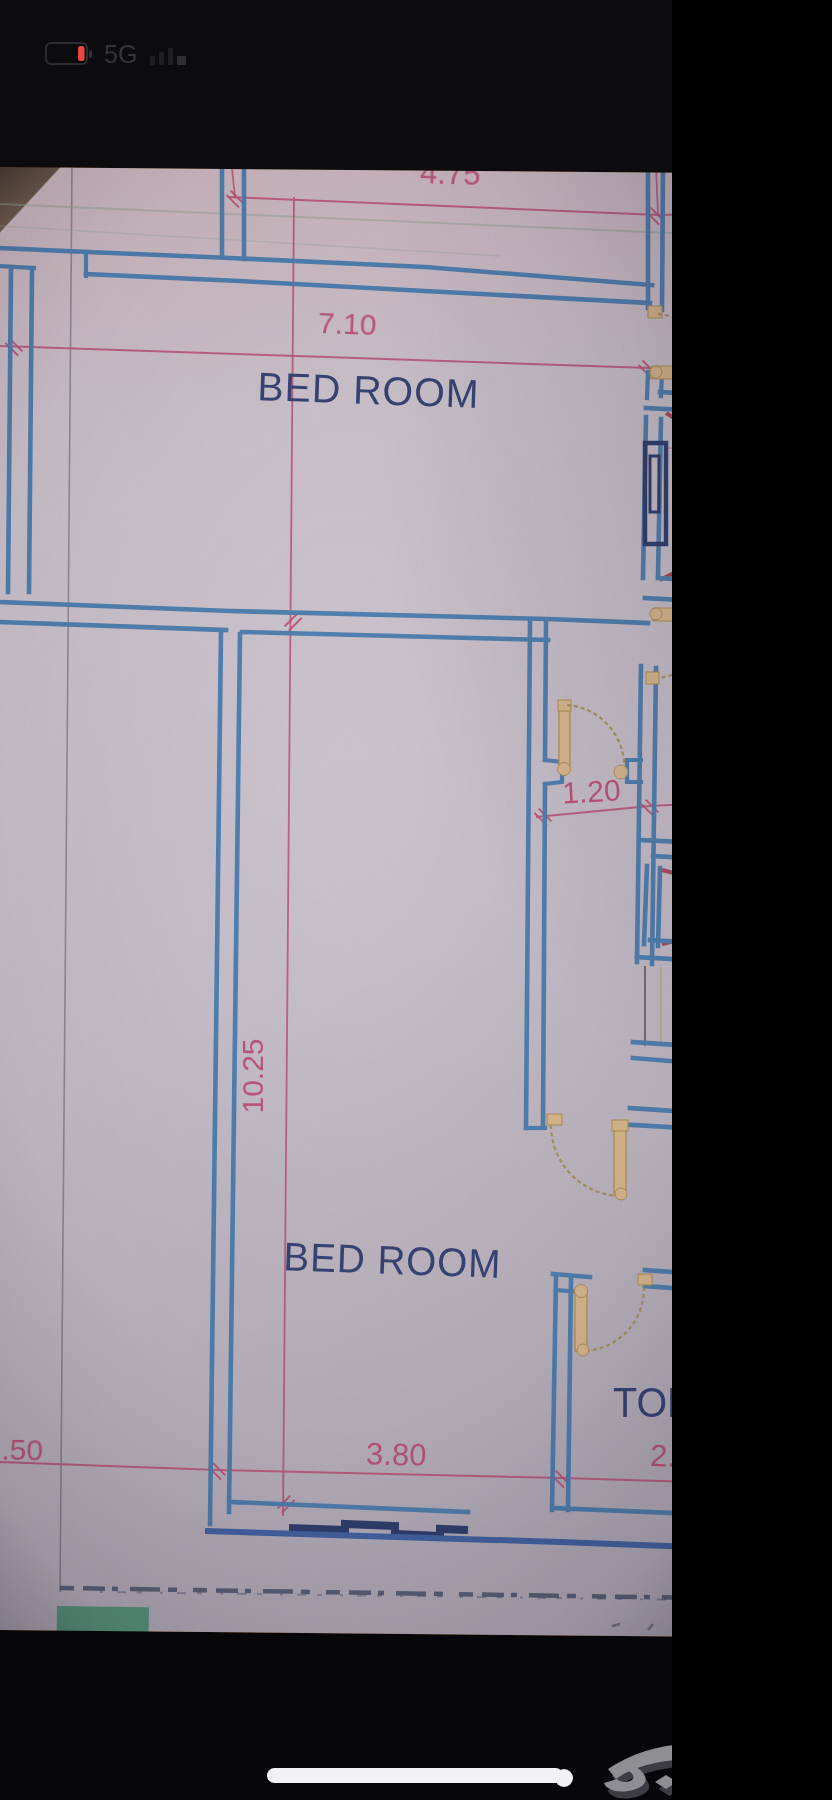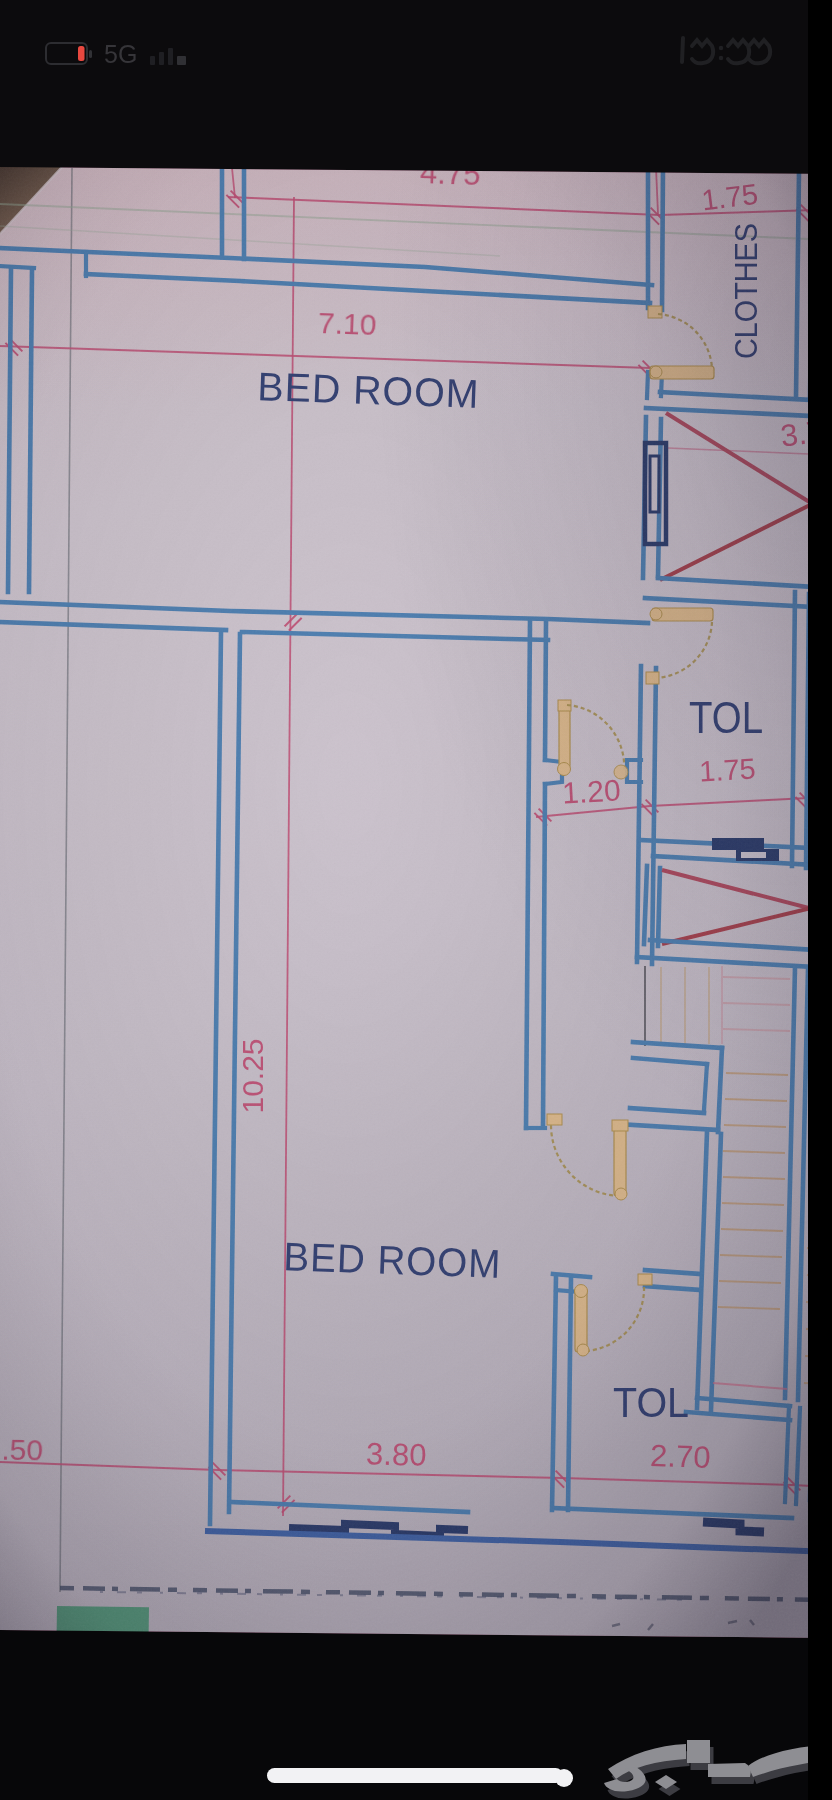--- a/index.html
+++ b/index.html
@@ -1,16 +1,16 @@
 <!DOCTYPE html>
 <html><head>
 <meta charset="utf-8">
 <style>
 html,body{margin:0;padding:0;background:#000;}
-#app{width:808px;height:1800px;position:relative;overflow:hidden;background:#f9a8d4;}
+#app{width:672px;height:1800px;position:relative;overflow:hidden;background:#fdba74;}
 svg{display:block;}
 </style>
 </head>
 <body>
 <div id="app">
 <svg width="832" height="1800" viewBox="0 0 832 1800" xmlns="http://www.w3.org/2000/svg">
 <defs>
 <linearGradient id="paper" x1="0" y1="0" x2="0.25" y2="1">
 <stop offset="0" stop-color="#d4c4cc"></stop>
           <stop offset="0.25" stop-color="#d3c9d3"></stop>

